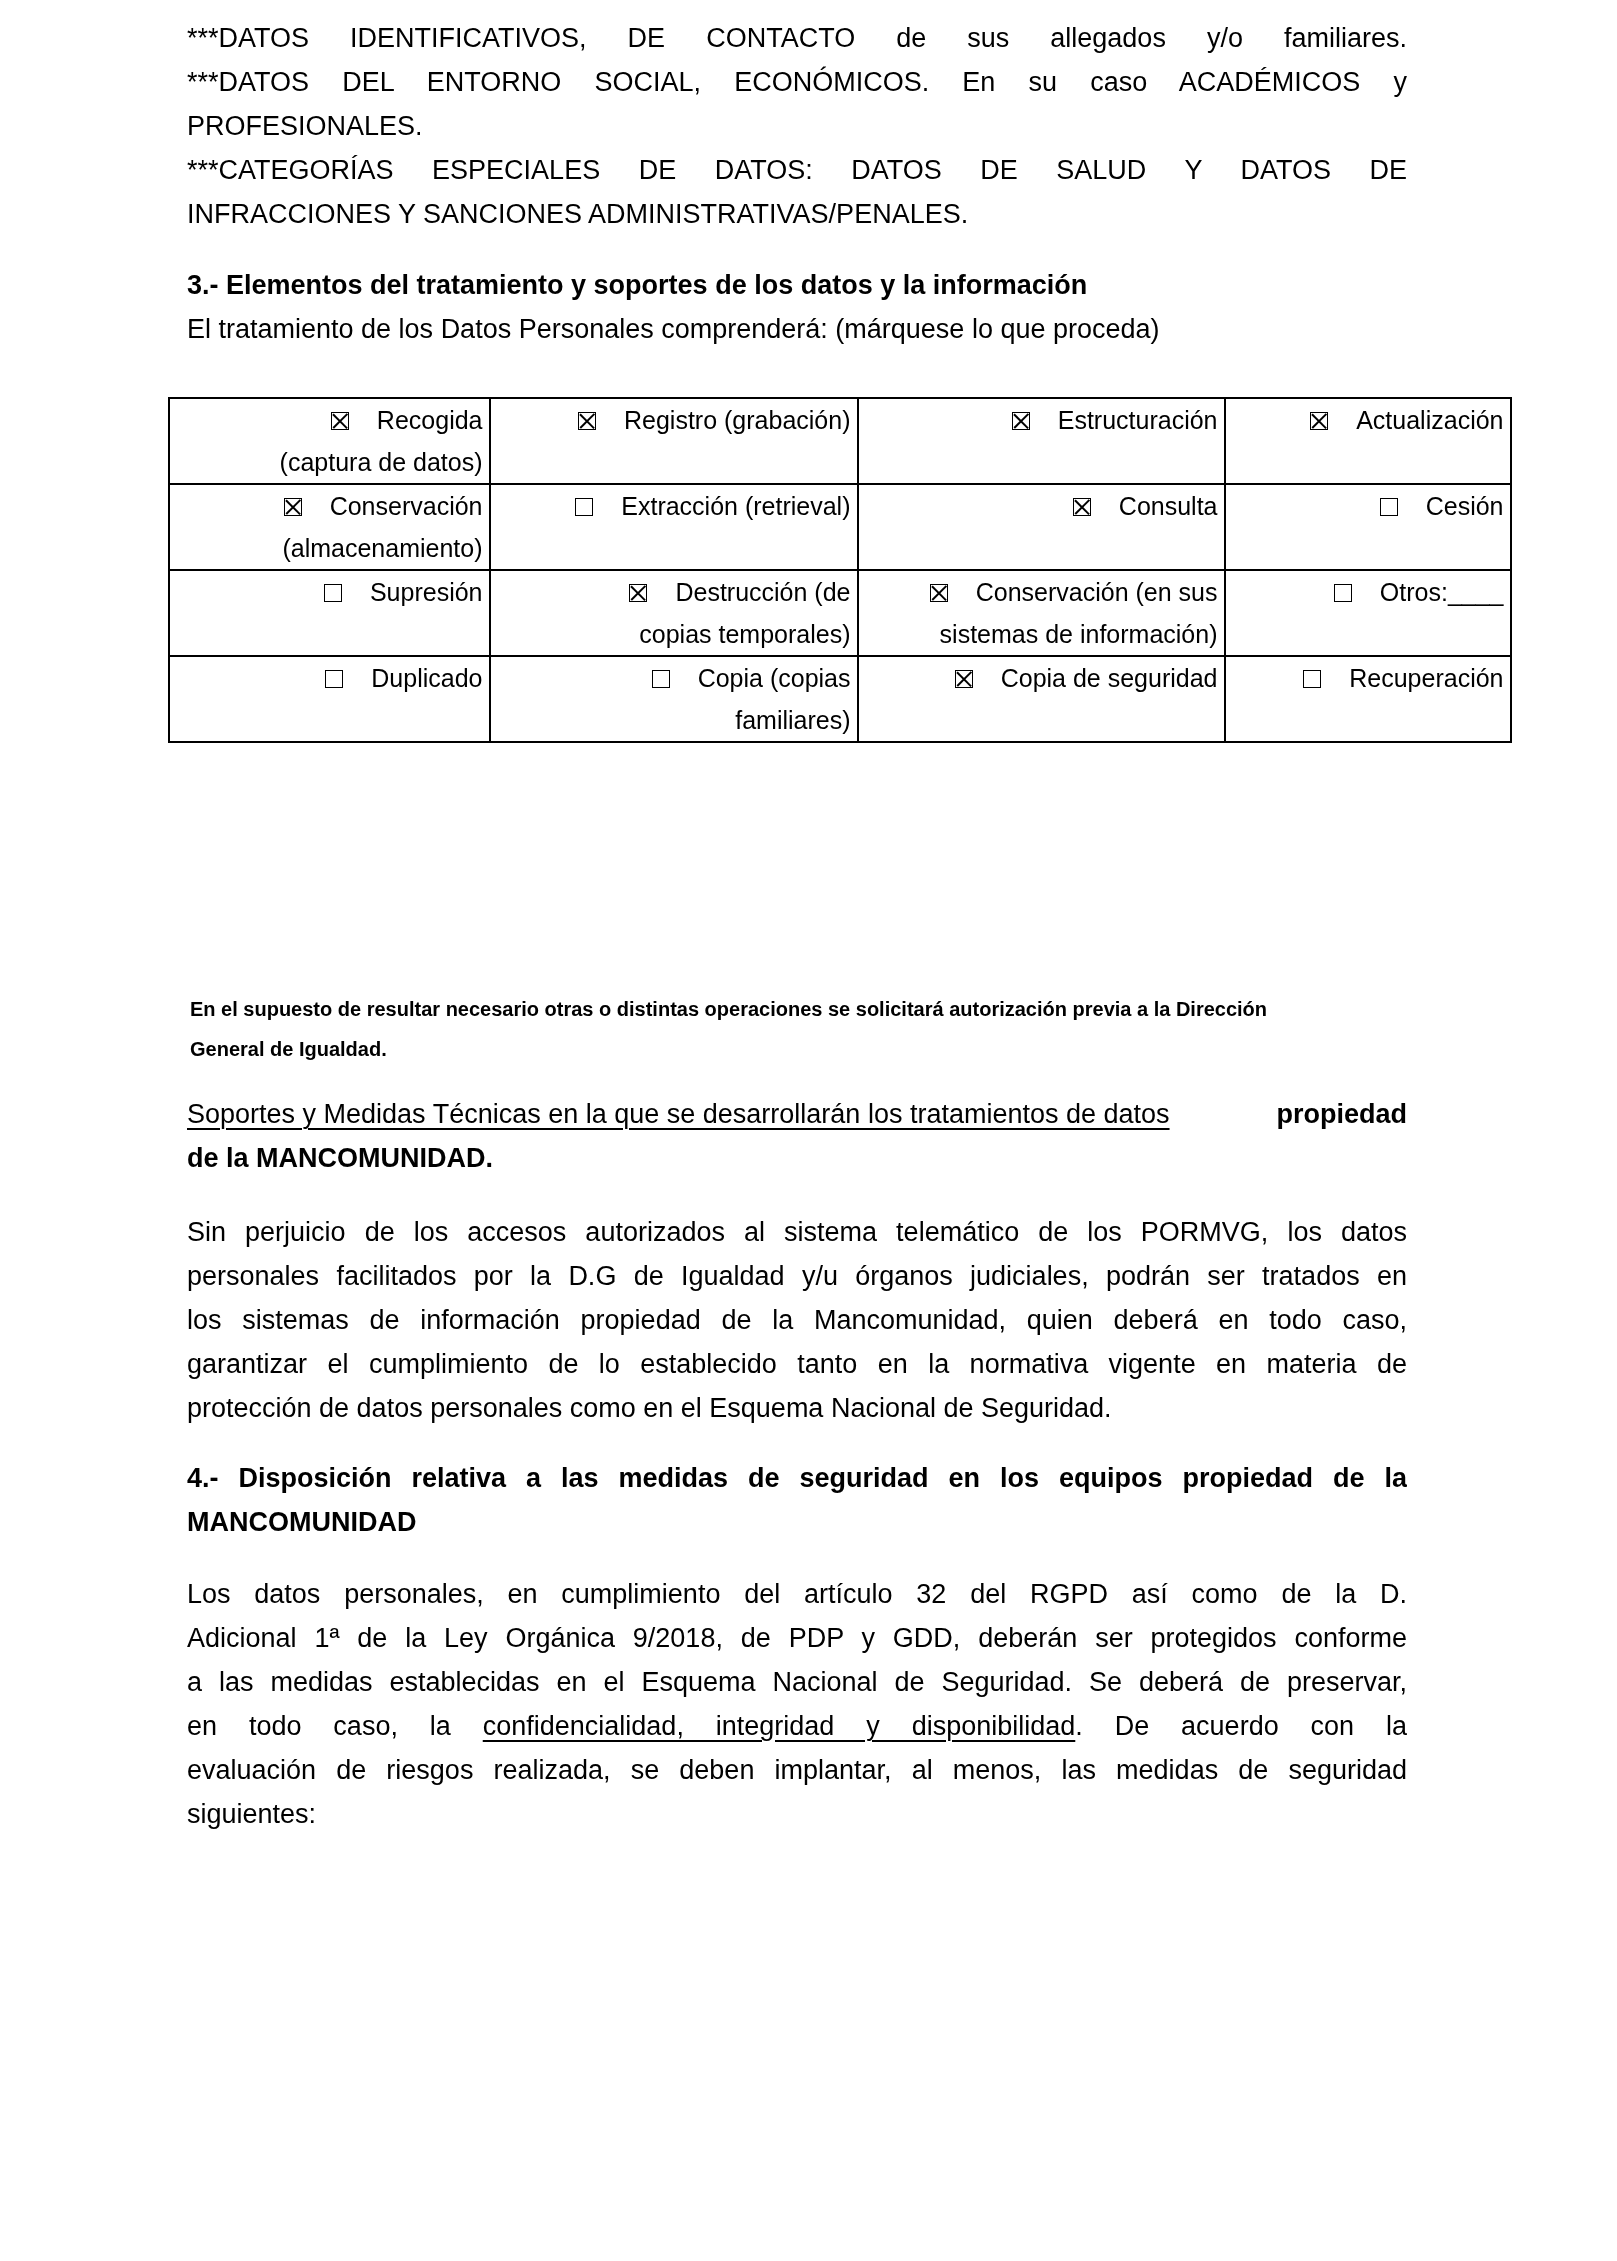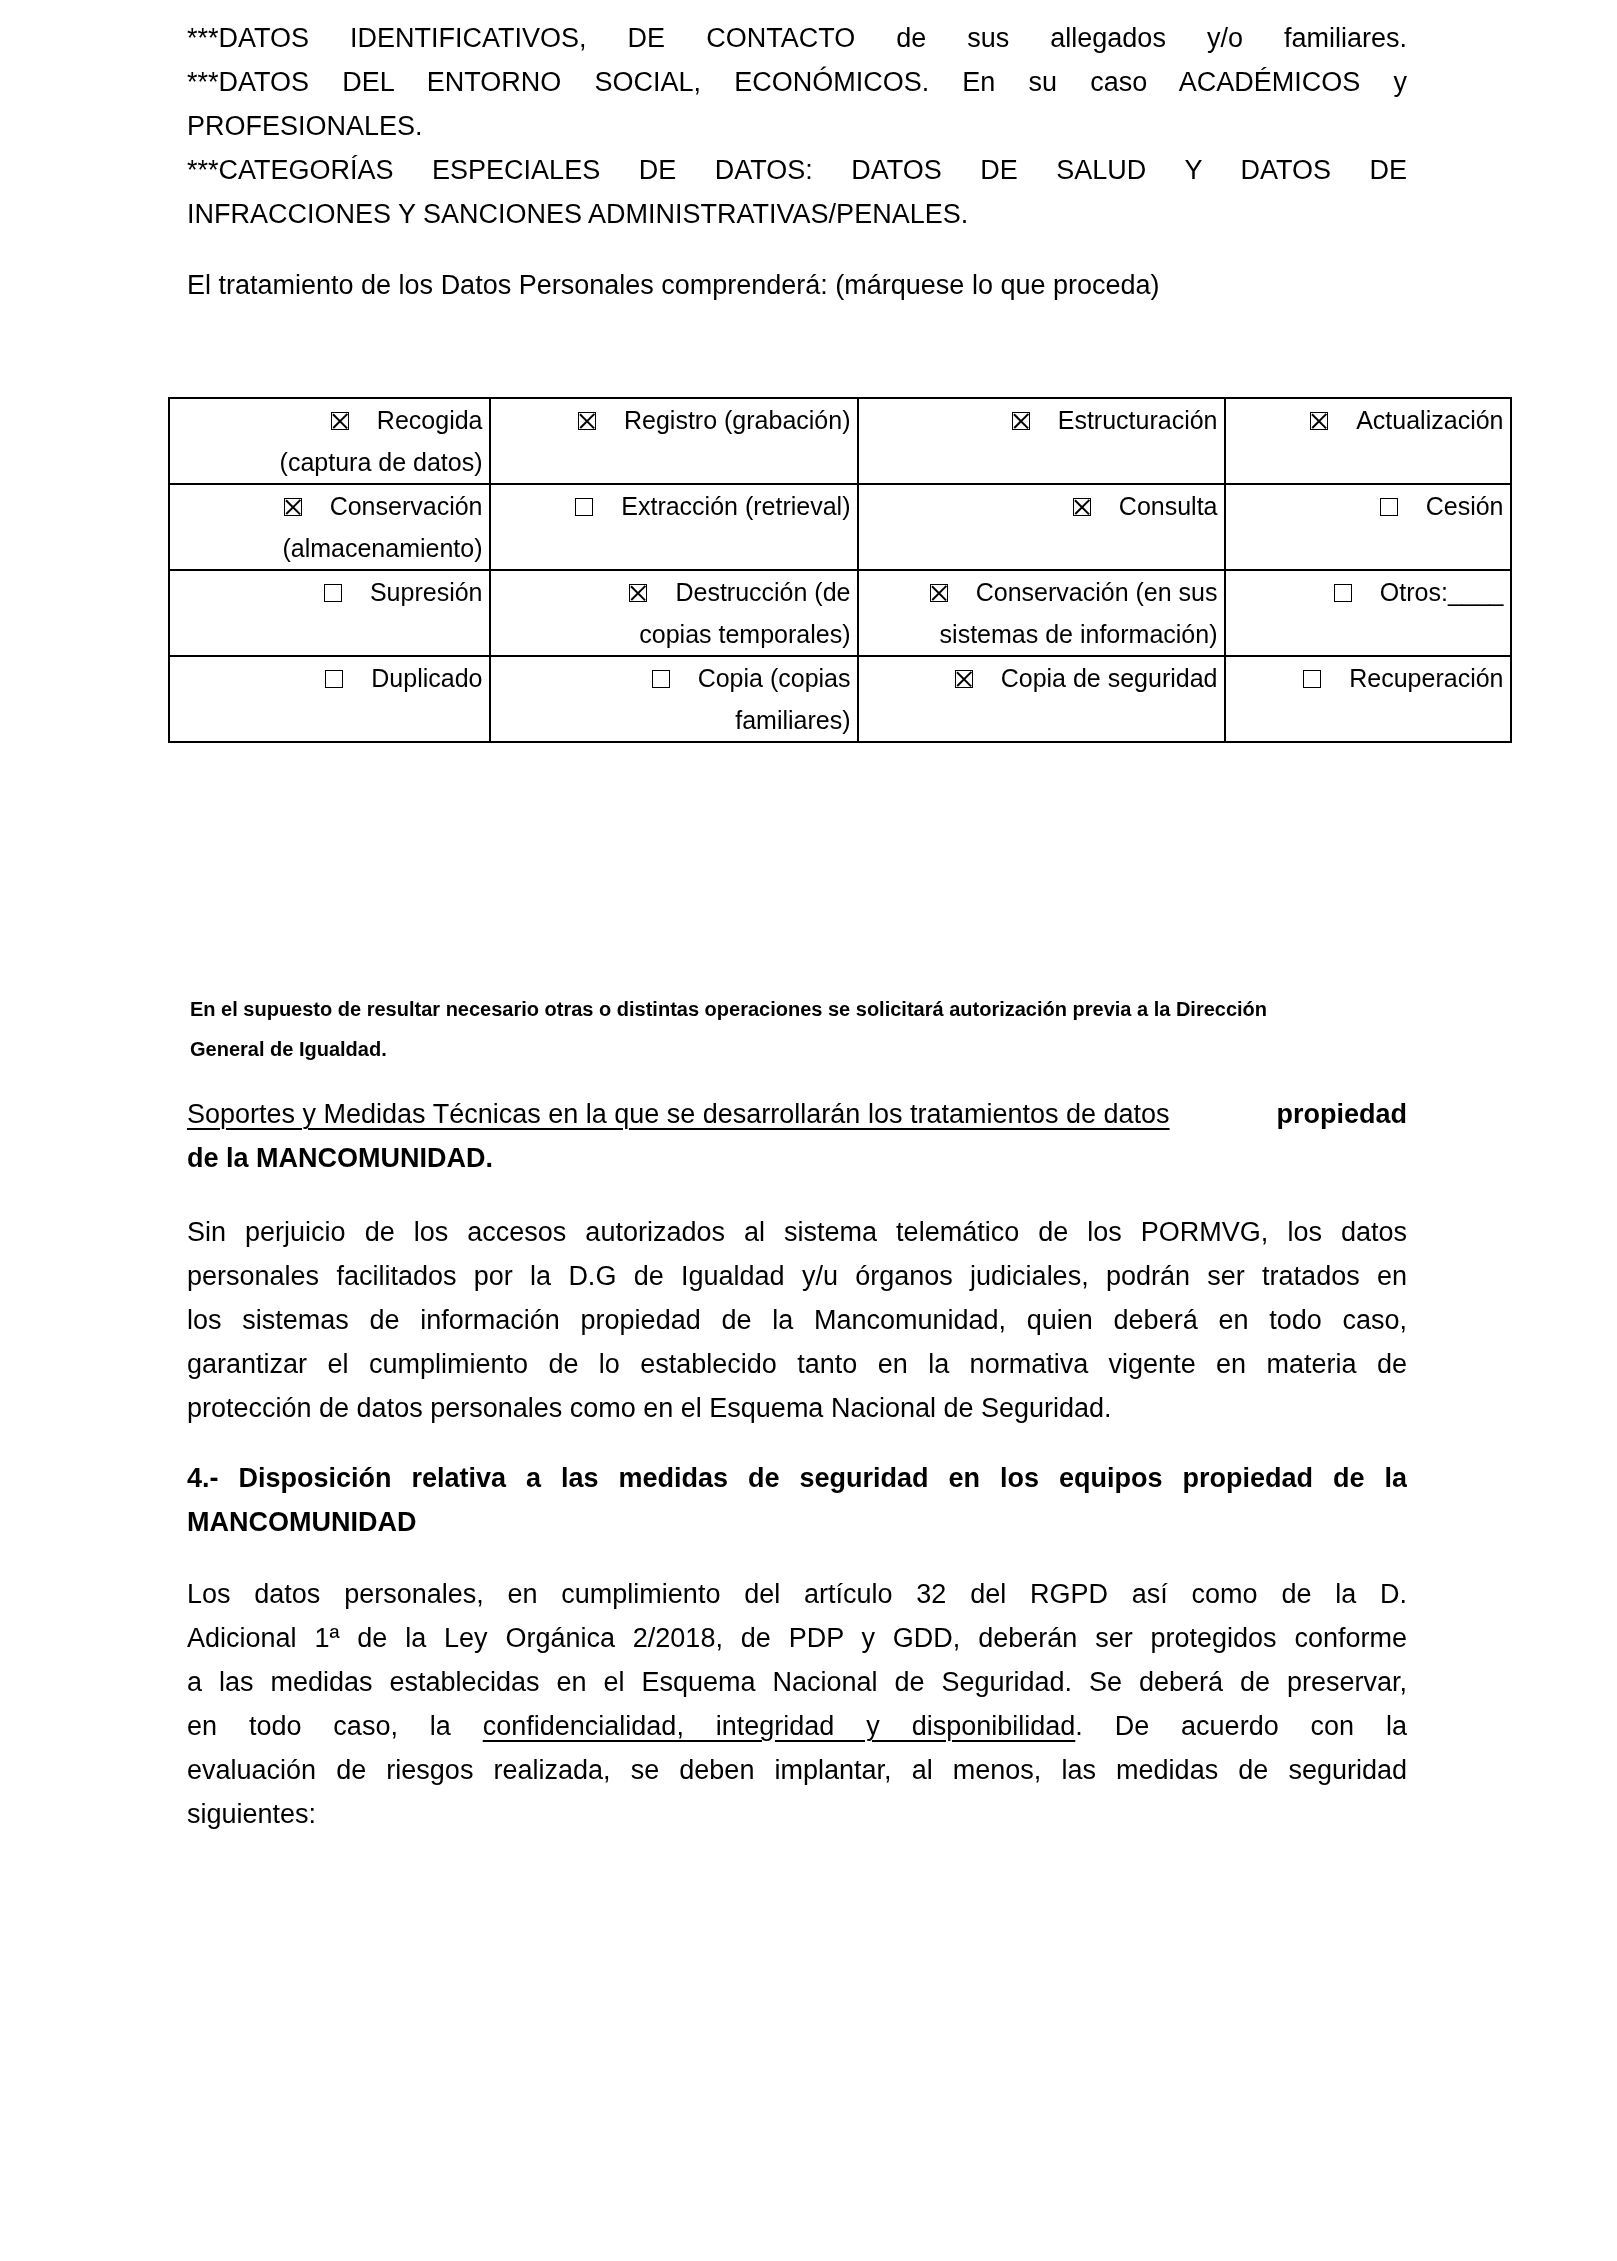--- a/index.html
+++ b/index.html
@@ -22,20 +22,21 @@
 
 <div class="blk" style="top:16.3px;">
   <span class="just">***DATOS IDENTIFICATIVOS, DE CONTACTO de sus allegados y/o familiares.</span>
   <span class="just">***DATOS DEL ENTORNO SOCIAL, ECONÓMICOS. En su caso ACADÉMICOS y</span>
   <span class="ln">PROFESIONALES.</span>
   <span class="just">***CATEGORÍAS ESPECIALES DE DATOS: DATOS DE SALUD Y DATOS DE</span>
   <span class="ln">INFRACCIONES Y SANCIONES ADMINISTRATIVAS/PENALES.</span>
 </div>
 
 <div class="blk" style="top:263px;">
+  <span class="ln bold">3.- Elementos del tratamiento y soportes de los datos y la información</span>
   <span class="ln">El tratamiento de los Datos Personales comprenderá: (márquese lo que proceda)</span>
 </div>
 
 <table class="ops">
   <colgroup>
     <col style="width:321px">
       <col style="width:368px">
       <col style="width:367px">
       <col style="width:286px">
   </colgroup>
@@ -85,19 +86,19 @@
   <span class="ln">protección de datos personales como en el Esquema Nacional de Seguridad.</span>
 </div>
 
 <div class="blk bold" style="top:1456px;">
   <span class="just">4.- Disposición relativa a las medidas de seguridad en los equipos propiedad de la</span>
   <span class="ln">MANCOMUNIDAD</span>
 </div>
 
 <div class="blk" style="top:1572px;">
   <span class="just">Los datos personales, en cumplimiento del artículo 32 del RGPD así como de la D.</span>
-  <span class="just">Adicional 1ª de la Ley Orgánica 2/2018, de PDP y GDD, deberán ser protegidos conforme</span>
+  <span class="just">Adicional 1ª de la Ley Orgánica 9/2018, de PDP y GDD, deberán ser protegidos conforme</span>
   <span class="just">a las medidas establecidas en el Esquema Nacional de Seguridad. Se deberá de preservar,</span>
   <span class="just"><span>en todo caso, la</span> <span class="u">confidencialidad, integridad y disponibilidad</span><span>. De acuerdo con la</span></span>
   <span class="just">evaluación de riesgos realizada, se deben implantar, al menos, las medidas de seguridad</span>
   <span class="ln">siguientes:</span>
 </div>
 
 
 </body></html>

